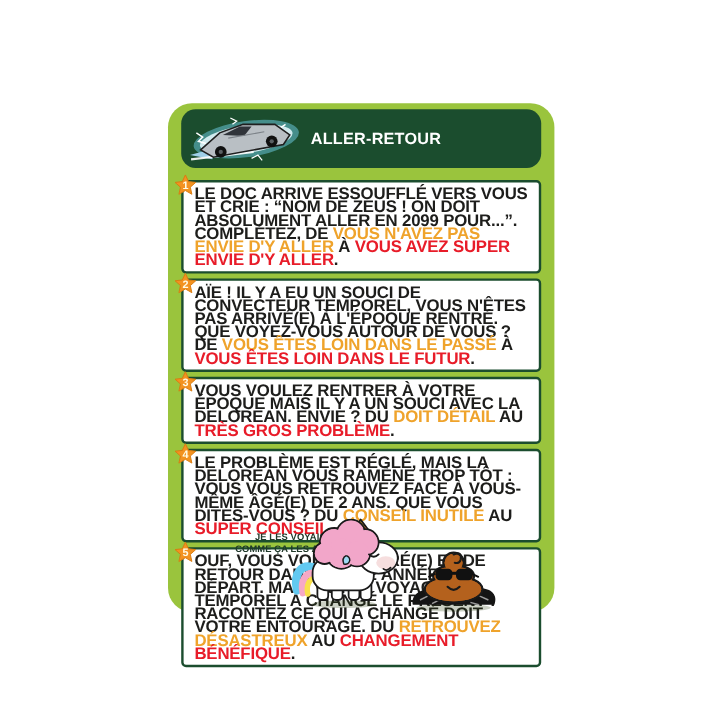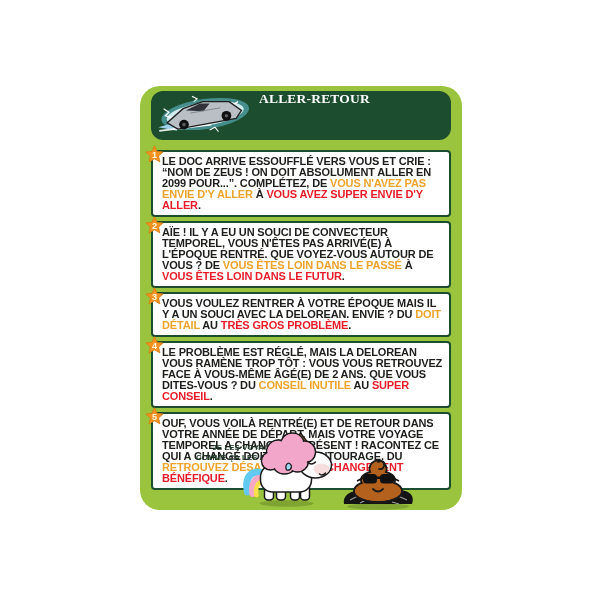--- a/index.html
+++ b/index.html
@@ -8,31 +8,31 @@
   }
   *{margin:0;padding:0;box-sizing:border-box;}
   html,body{width:600px;height:600px;background:#ffffff;overflow:hidden;
     font-family:"Liberation Sans",sans-serif;}
   .page{position:relative;width:600px;height:600px;background:#ffffff;}
 
   .card{position:absolute;left:140px;top:86px;width:322px;height:424px;
     background:var(--card_bg);border-radius:20px;}
 
   .card-header{position:absolute;left:11px;top:5px;width:300px;height:49px;
-    background:var(--dark_green);border-radius:12px;display:flex;font-family:Liberation Serif, serif;}
+    background:var(--dark_green);border-radius:12px;display:flex;align-items:center;}
   .car-wrap{width:94px;height:46px;margin-left:5px;flex:0 0 auto;}
   .car-wrap svg{width:100%;height:100%;display:block;}
   .card-title{margin-left:9px;color:var(--white);font-weight:bold;
     font-size:13.5px;line-height:15px;letter-spacing:.2px;}
 
   .questions{position:absolute;left:11px;top:64px;width:300px;
     display:flex;flex-direction:column;gap:4px;}
   .qbox{position:relative;background:#ffffff;border:2px solid var(--dark_green);
     border-radius:4px;padding:4px 6px 4px 9px;}
-  .qtext{font-size:11px;line-height:11px;font-weight:bold;
+  .qtext{font-size:14px;line-height:11px;font-weight:bold;
     letter-spacing:-.15px;color:var(--text_dark);}
   .seg-dark{color:var(--text_dark);} .seg-yellow{color:var(--yellow);} .seg-red{color:var(--red);}
   .star{position:absolute;left:-8px;top:-7px;width:19px;height:19px;}
   .star svg{width:100%;height:100%;display:block;font-family:"Liberation Sans",sans-serif;}
 
   .speech{position:absolute;left:30px;top:357px;width:162px;text-align:center;
     font-size:7.8px;line-height:9.5px;font-weight:bold;color:#20392a;letter-spacing:.1px;}
 
   .unicorn{position:absolute;left:94px;top:346px;width:106px;height:76px;}
   .poop{position:absolute;left:196px;top:368px;width:84px;height:56px;}

